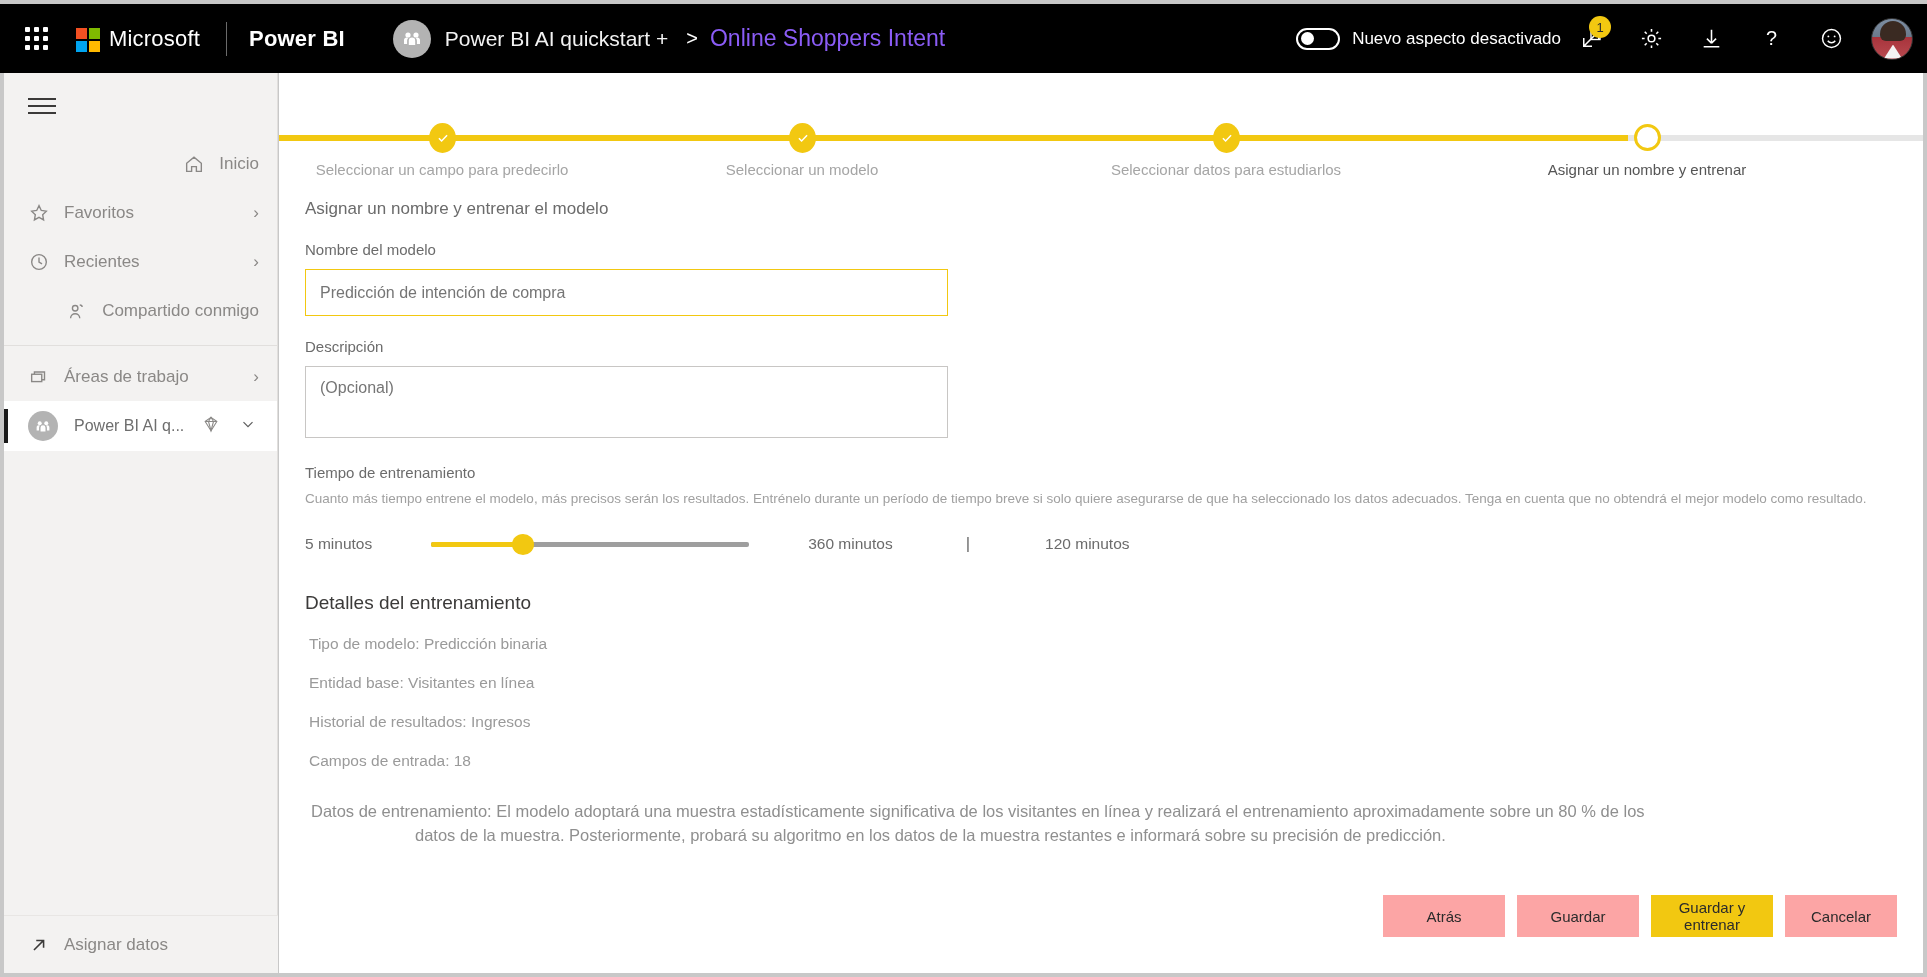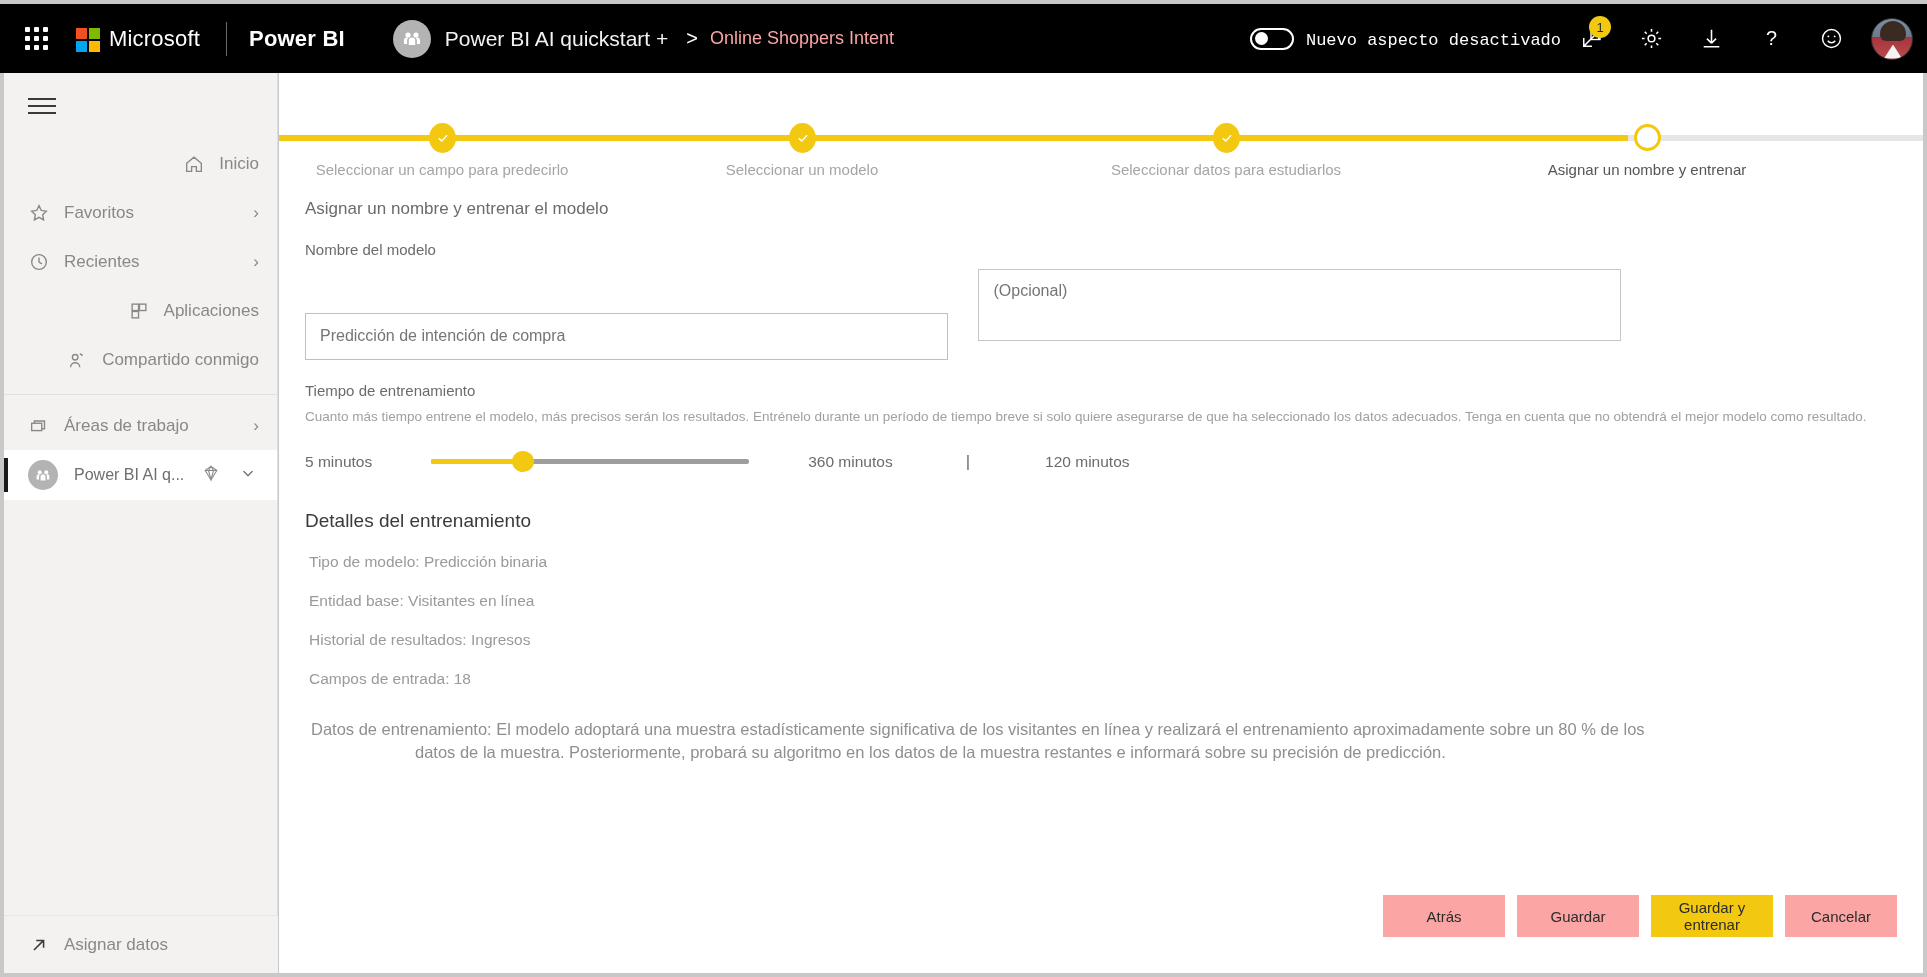--- a/index.html
+++ b/index.html
@@ -34,24 +34,24 @@
   .pbi-name { color:#fff; font-size:22px; font-weight:600; letter-spacing:0.2px; }
 
   .ws-chip { display:flex; align-items:center; margin-left: 48px; }
   .ws-avatar {
     width:38px; height:38px; border-radius:50%; background:#b3b3b3;
     display:flex; align-items:center; justify-content:center;
   }
   .ws-label { color:#f2f2f2; font-size:21px; margin-left:14px; white-space:nowrap; }
 
   .bc-sep { color:#ffffff; font-size:20px; margin:0 12px 0 18px; }
-  .bc-current { color:#fca5a5; font-size:18px; white-space:nowrap; }
+  .bc-current { color:#8b5cf6; font-size:23px; white-space:nowrap; }
 
   .topright { margin-left:auto; display:flex; align-items:center; height:69px; padding-right:14px; }
-  .toggle-wrap { display:flex; align-items:flex-end;font-family:Liberation Mono, monospace; }
+  .toggle-wrap { display:flex; align-items:center; }
   .toggle {
     width:44px; height:22px; border:2px solid #fff; border-radius:12px;
     position:relative; background:transparent;
   }
   .toggle i { position:absolute; width:13px; height:13px; border-radius:50%; background:#fff; top:2.5px; left:3px; }
   .toggle-label { color:#fff; font-size:17px; margin-left:12px; white-space:nowrap; }
 
   .icon-btn { width:60px; height:69px; display:flex; align-items:center; justify-content:center; position:relative; }
   .icon-btn svg { display:block; }
   .badge {
@@ -328,30 +328,20 @@
       <span class="ni-icon">
         <svg width="22" height="22" viewBox="0 0 24 24" fill="none" stroke="#8a8886" stroke-width="1.5">
           <circle cx="12" cy="12" r="8"></circle>
             <path d="M12 7.2V12l3.3 2"></path>
         </svg>
       </span>
       <span class="ni-label">Recientes</span>
       <span class="chev">›</span>
     </div>
 
-    <div class="nav-item">
-      <span class="ni-icon">
-        <svg width="22" height="22" viewBox="0 0 24 24" fill="none" stroke="#8a8886" stroke-width="1.5">
-          <rect x="4.5" y="4.5" width="7" height="7"></rect>
-            <rect x="12.5" y="4.5" width="7" height="7"></rect>
-          <rect x="4.5" y="12.5" width="7" height="7"></rect>
-        </svg>
-      </span>
-      <span class="ni-label">Aplicaciones</span>
-    </div>
 
     <div class="nav-item">
       <span class="ni-icon">
         <svg width="22" height="22" viewBox="0 0 24 24" fill="none" stroke="#8a8886" stroke-width="1.5">
           <circle cx="10" cy="9" r="3"></circle>
             <path d="M5 20c0-3 2.3-5 5-5s5 2 5 5"></path>
           <path d="M15 5.5c1.6 0 2.6 1 2.6 2.2"></path>
         </svg>
       </span>
       <span class="ni-label">Compartido conmigo</span>
@@ -445,20 +435,21 @@
         <span class="lbl">Asignar un nombre y entrenar</span>
       </div>
     </div>
 
     
     <div class="section-title">Asignar un nombre y entrenar el modelo</div>
 
     <div class="field-label">Nombre del modelo</div>
     <input class="text-input" type="text" placeholder="Predicción de intención de compra" style="">
 
+    <div class="field-label">Descripción</div>
     <textarea class="text-area" placeholder="(Opcional)" style=""></textarea>
 
     
     <div class="field-label">Tiempo de entrenamiento</div>
     <div class="help-text">Cuanto más tiempo entrene el modelo, más precisos serán los resultados. Entrénelo durante un período de tiempo breve si solo quiere asegurarse de que ha seleccionado los datos adecuados. Tenga en cuenta que no obtendrá el mejor modelo como resultado.</div>
 
     <div class="slider-row">
       <span class="slider-min">5 minutos</span>
       <span class="slider-track">
         <span class="sfill"></span>

